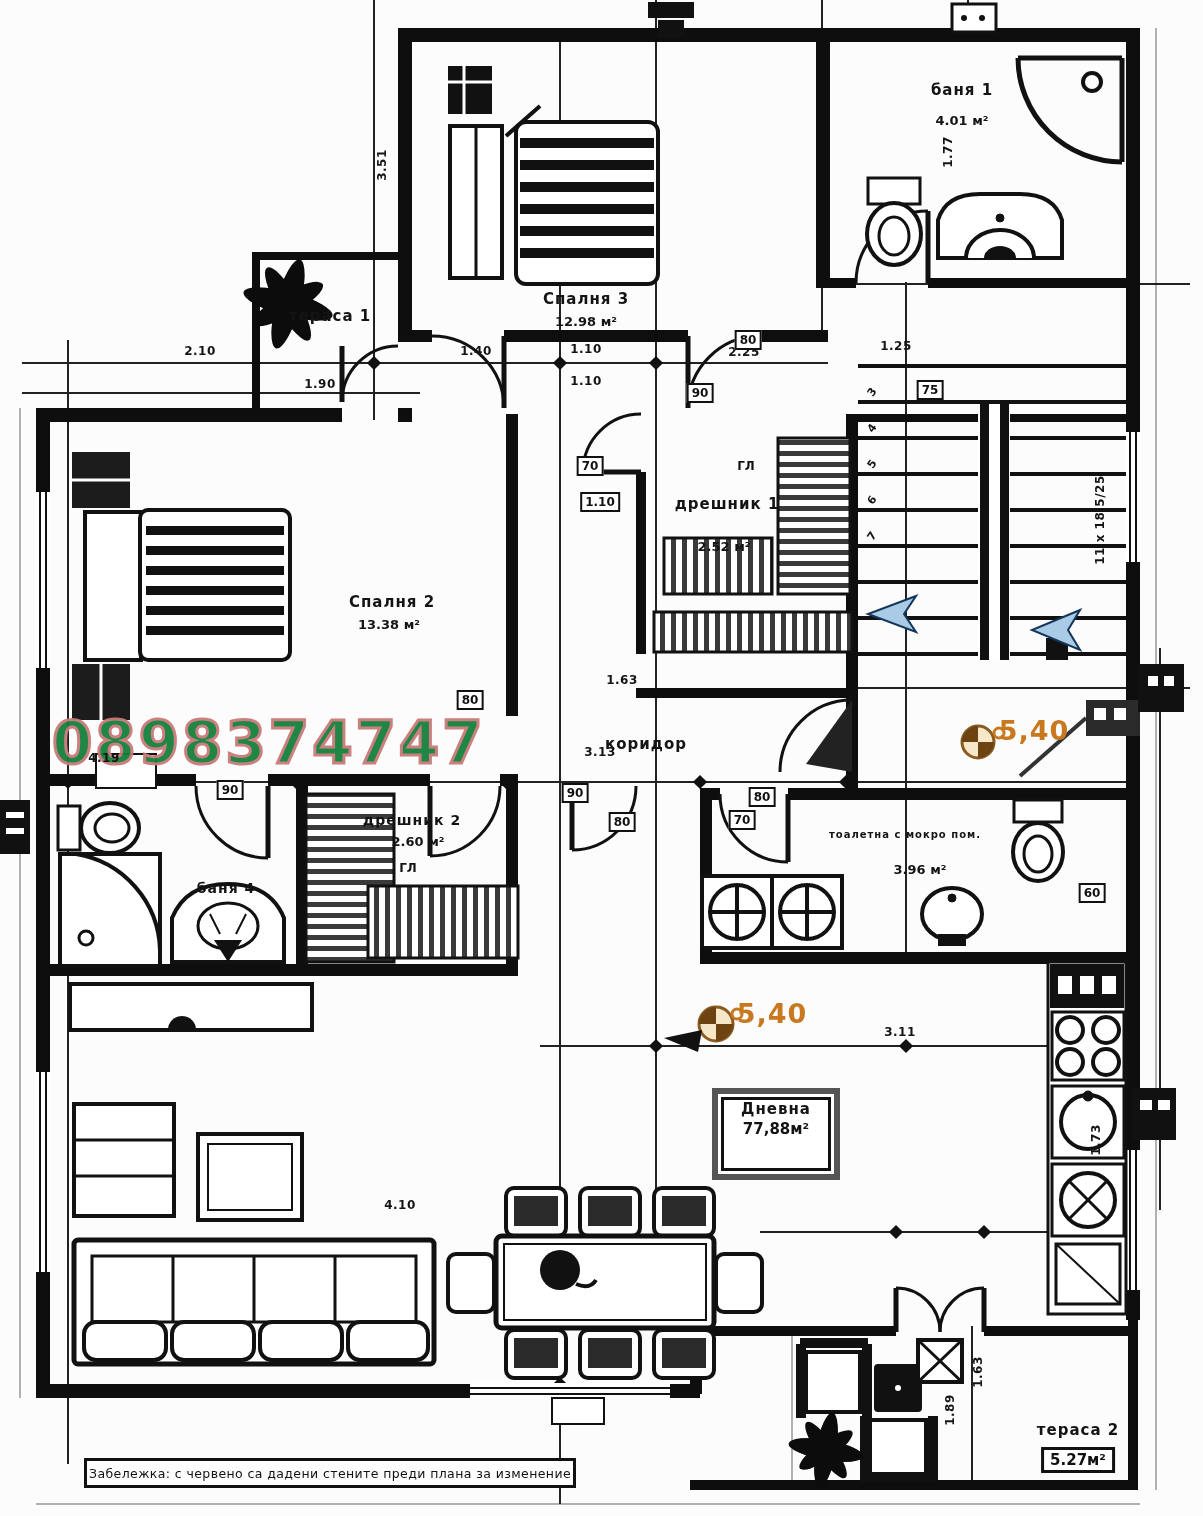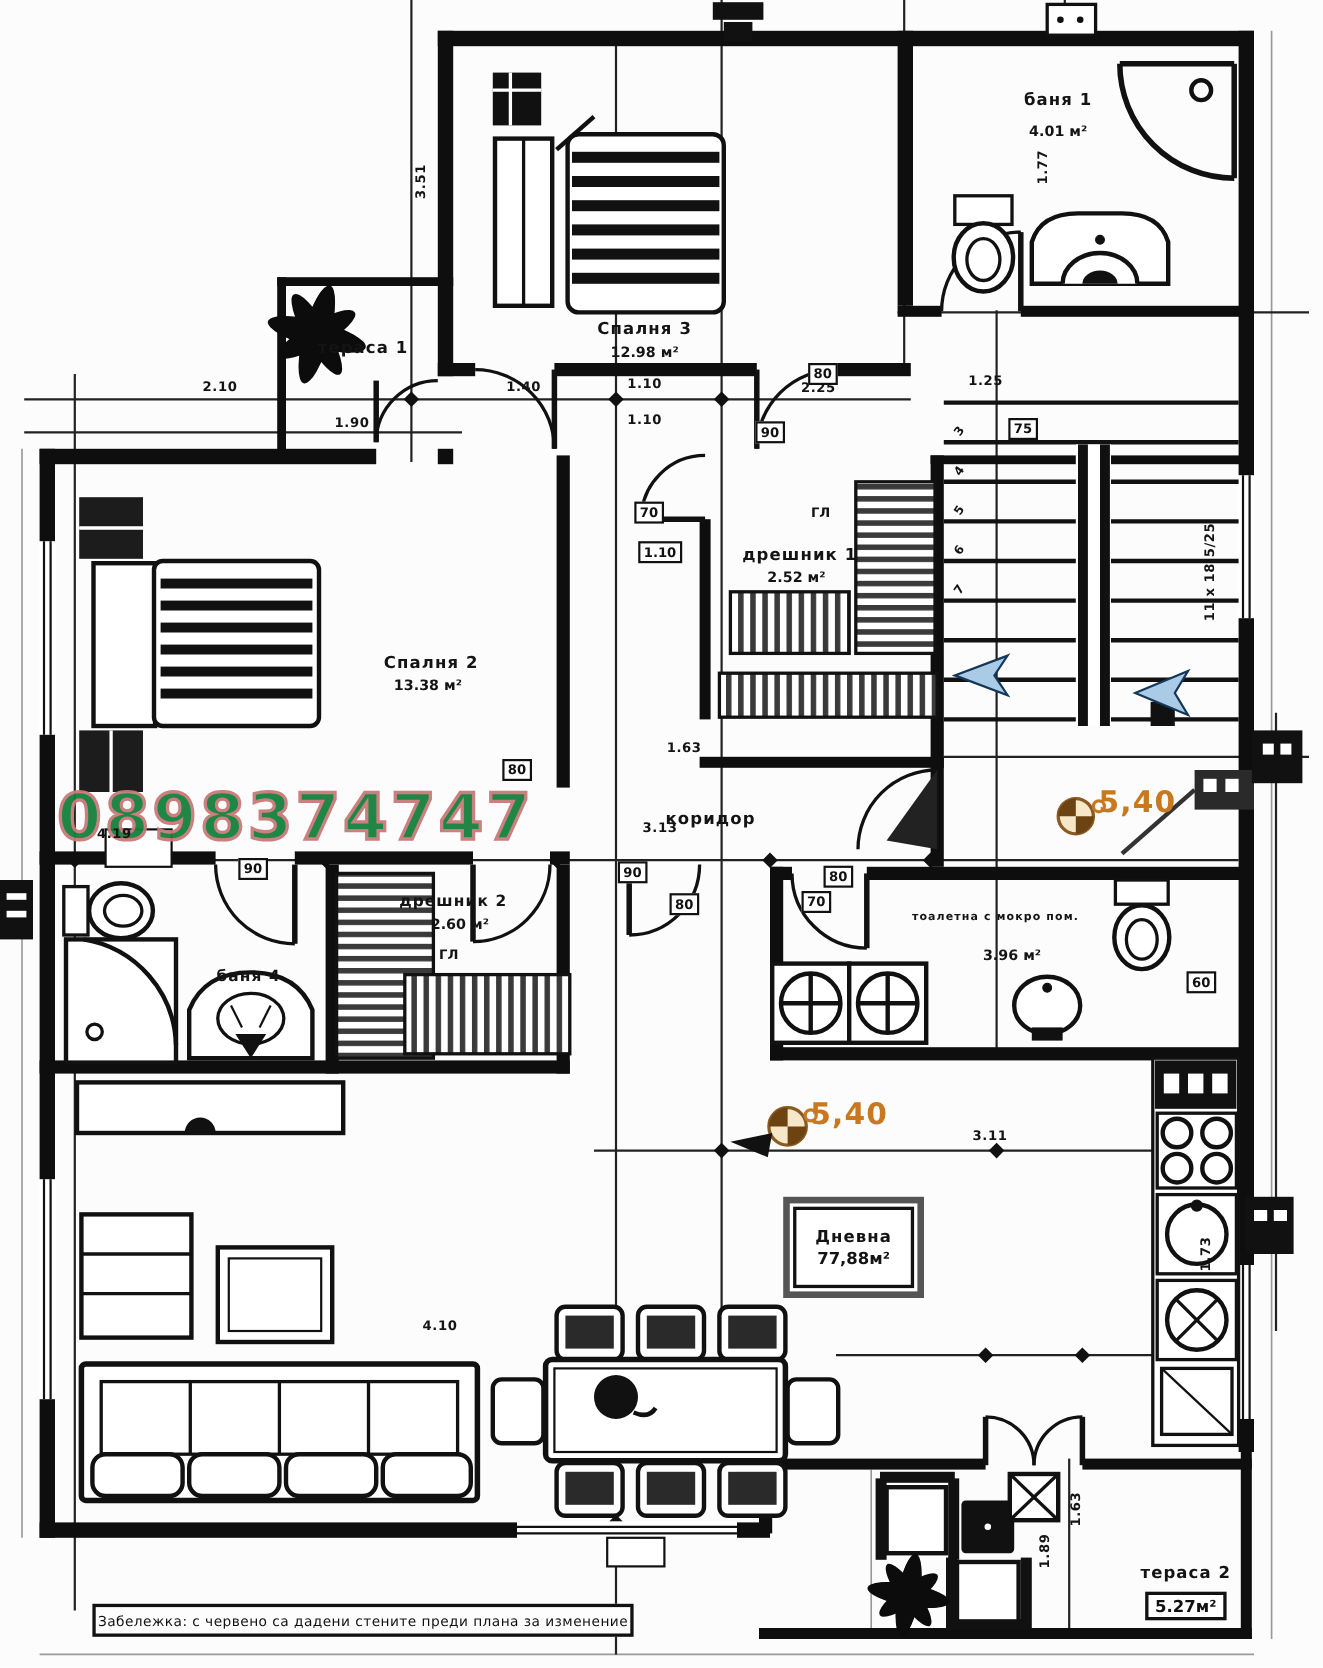--- a/index.html
+++ b/index.html
@@ -19,21 +19,21 @@
   .watermark{position:absolute;left:52px;top:709px;font-size:58px;font-weight:700;letter-spacing:3px;
         color:#15803d;-webkit-text-stroke:3px #c97a7a;opacity:.95;}
   .level{position:absolute;transform:translate(-50%,-50%);font-size:27px;font-weight:700;
         color:#c8791f;letter-spacing:1px;}
   .note-box{position:absolute;left:84px;top:1458px;width:492px;height:30px;border:3px solid #111;
         background:#fdfdfd;box-sizing:border-box;display:flex;align-items:center;justify-content:center;
         font-size:12.5px;font-weight:400;letter-spacing:.4px;color:#111;}
   .art-frame{position:absolute;left:712px;top:1088px;width:128px;height:92px;border:6px solid #555;
         box-sizing:border-box;background:#fff;}
   .art-frame .inner{position:absolute;inset:3px;border:3px solid #111;display:flex;flex-direction:column;
-        align-items:center;justify-content:center;gap:2px;}
+        align-items:center;gap:2px;}
   .area-box{position:absolute;transform:translate(-50%,-50%);border:3px solid #111;background:#fff;
         padding:1px 6px;font-size:15px;font-weight:700;color:#111;}
 </style>
 </head>
 <body>
 
 <div class="canvas">
 
 <svg class="plan-svg" viewBox="0 0 1203 1516">
   <defs>
@@ -485,21 +485,21 @@
 
 <div class="lbl room" style="left:962px;top:90px;">баня 1</div>
 <div class="lbl area" style="left:962px;top:120px;">4.01 м²</div>
 
 <div class="lbl room" style="left:586px;top:299px;">Спалня 3</div>
 <div class="lbl area" style="left:586px;top:321px;">12.98 м²</div>
 
 <div class="lbl room" style="left:330px;top:316px;">тераса 1</div>
 
 <div class="lbl room" style="left:727px;top:504px;">дрешник 1</div>
-<div class="lbl area" style="left:724px;top:526px;">2.52 м²</div>
+<div class="lbl area" style="left:724px;top:546px;">2.52 м²</div>
 <div class="lbl small" style="left:746px;top:466px;">ГЛ</div>
 
 <div class="lbl room" style="left:392px;top:602px;">Спалня 2</div>
 <div class="lbl area" style="left:389px;top:624px;">13.38 м²</div>
 
 <div class="lbl room" style="left:646px;top:744px;">коридор</div>
 
 <div class="lbl room" style="left:412px;top:820px;font-size:14px;">дрешник 2</div>
 <div class="lbl area" style="left:418px;top:841px;">2.60 м²</div>
 <div class="lbl small" style="left:408px;top:868px;">ГЛ</div>

